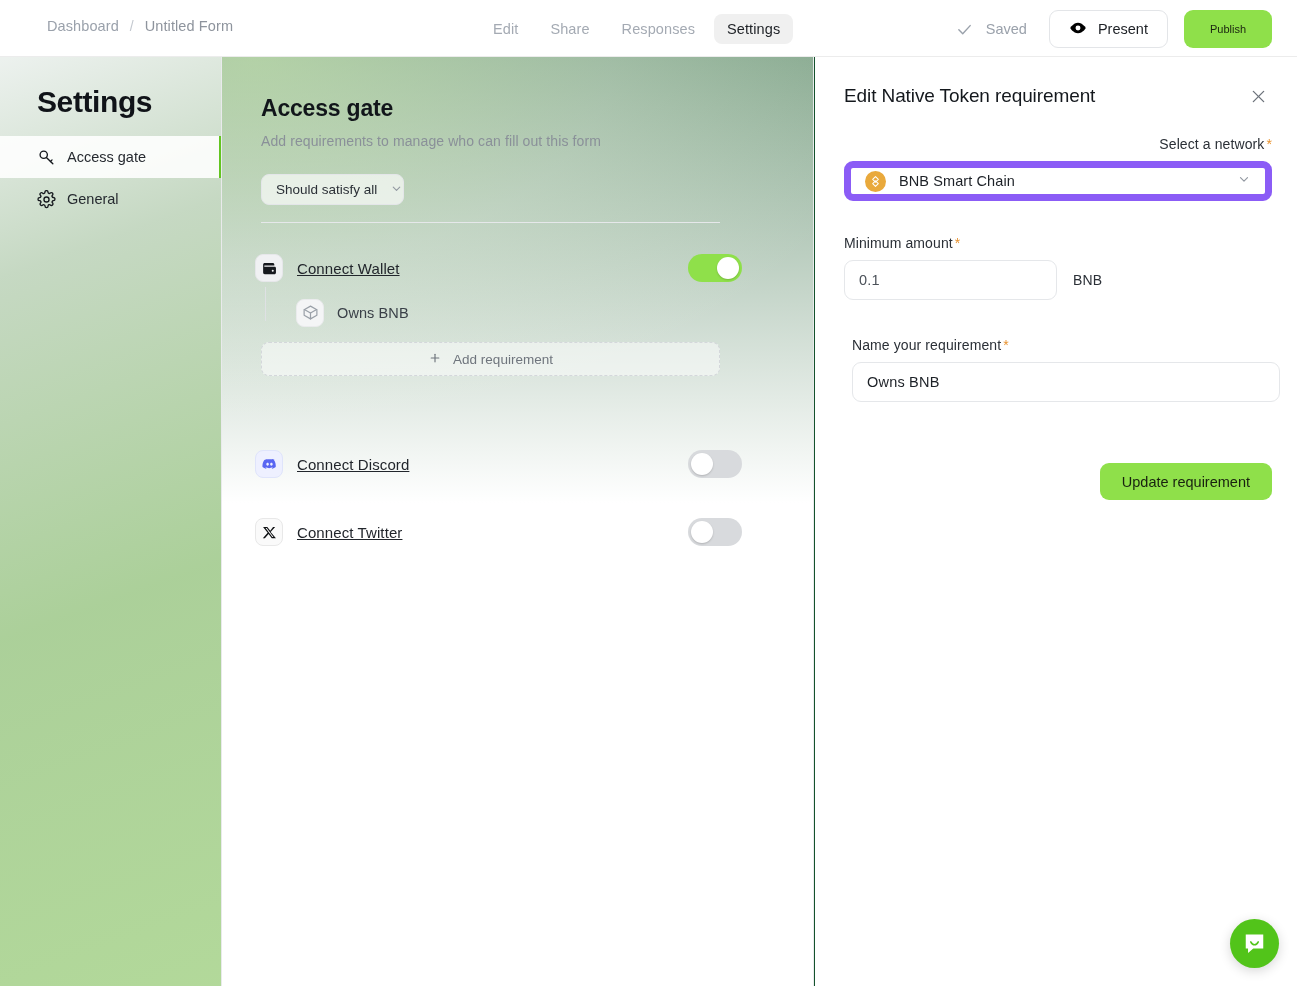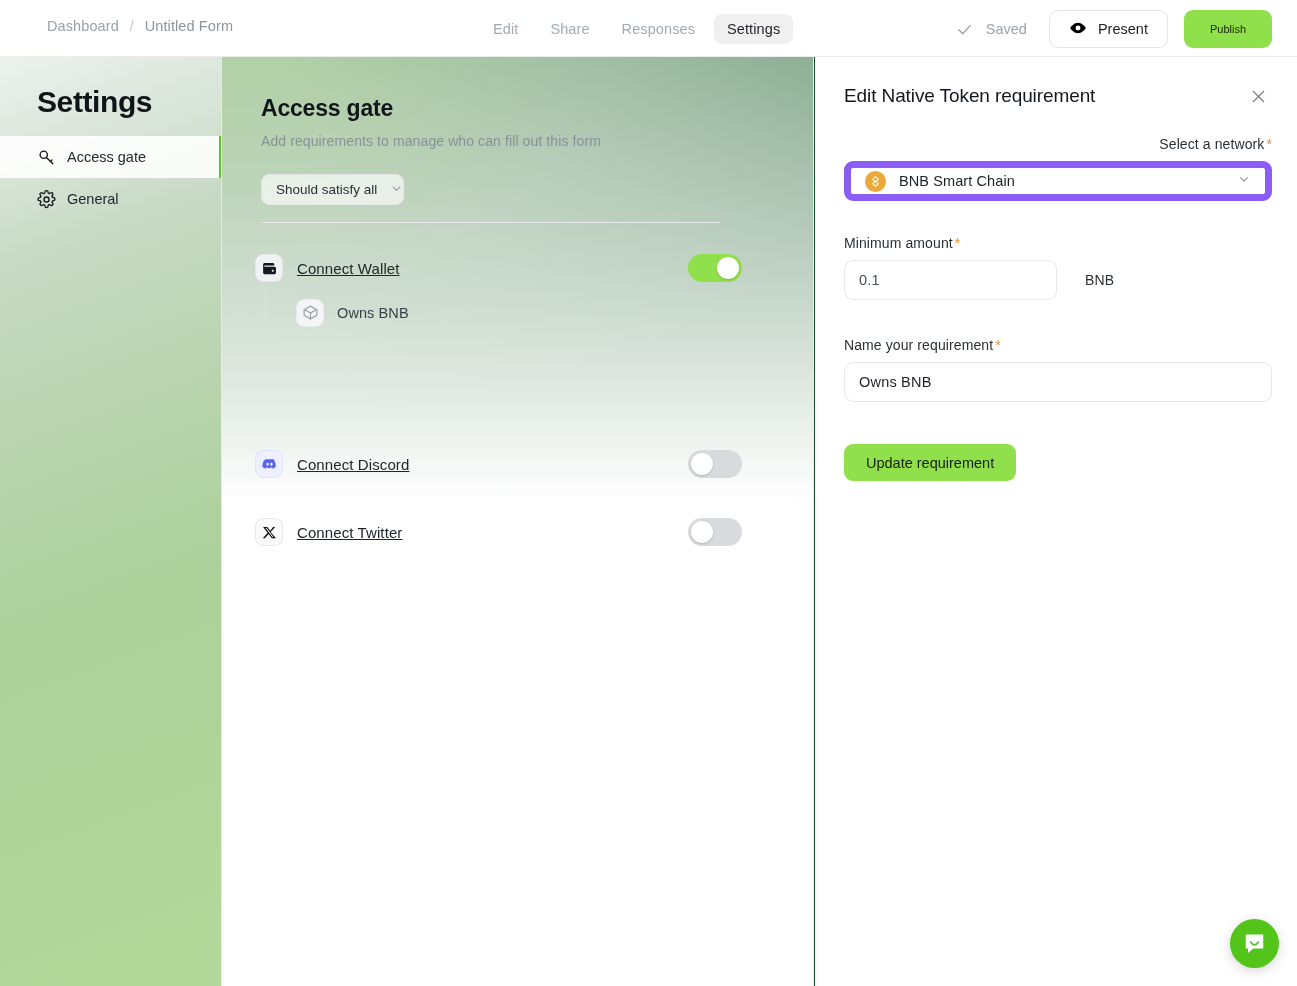--- a/index.html
+++ b/index.html
@@ -378,23 +378,23 @@
     border-radius: 50%;
     background: #e9a93c;
     display: flex;
     align-items: center;
     justify-content: center;
     flex: none;
   }
 
   .field-network { top: 79px; text-align: right; }
   .field-amount  { top: 178px; }
-  .field-name    { top: 280px; }
-
-  .amount-row { display: flex; align-items: center; gap: 28px; }
+  .field-name    { top: 280px; margin-left: 8px; }
+
+  .amount-row { display: flex; align-items: center; gap: 16px; }
   .input {
     height: 40px;
     border: 1px solid #e5e7ea;
     border-radius: 9px;
     background: #fff;
     padding: 0 14px;
     font-size: 14.5px;
     color: #1d2127;
     font-family: inherit;
     outline: none;
@@ -403,23 +403,24 @@
   .input-amount { width: 213px; color: #4b5159; }
   .input-name { width: 428px; }
   .unit {
     font-size: 14px;
     color: #2b3037;
     letter-spacing: .2px;
   }
 
   .panel-actions {
     position: absolute;
-    left: 29px; top: 387px;
+    left: 29px; top: 406px;
     width: 428px;
     display: flex;
+    justify-content: flex-end;
   }
   .btn-update {
     height: 37px;
     padding: 0 22px;
     border: none;
     border-radius: 9px;
     background: #8fe04a;
     font-size: 14.5px;
     color: #18210f;
     cursor: pointer;
@@ -549,20 +550,29 @@
             <svg width="17" height="17" viewBox="0 0 24 24" fill="none" stroke="#9aa0a8" stroke-width="1.7" stroke-linecap="round" stroke-linejoin="round">
                 <path d="M21 16V8l-9-5-9 5v8l9 5 9-5Z"></path>
                 <polyline points="3.3 7.8 12 12.7 20.7 7.8"></polyline>
                 <line x1="12" y1="12.7" x2="12" y2="21"></line>
               </svg>
           </span>
           <span class="sub-label">Owns BNB</span>
         </div>
       </div>
 
+      <button class="add-req">
+        <span>
+          <svg width="14" height="14" viewBox="0 0 24 24" fill="none" stroke="#6f757d" stroke-width="2" stroke-linecap="round">
+              <line x1="12" y1="5.5" x2="12" y2="18.5"></line>
+              <line x1="5.5" y1="12" x2="18.5" y2="12"></line>
+            </svg>
+        </span>
+        <span>Add requirement</span>
+      </button>
     </div>
 
     <div class="group group-discord">
       <div class="req-row">
         <span class="req-icon discord">
           <svg width="17" height="17" viewBox="0 0 24 24" fill="#5865F2">
               <path d="M19.3 5.6a16.4 16.4 0 0 0-4.1-1.3l-.2.4c1.4.3 2.6.8 3.7 1.5-1.9-1-4-1.5-6.7-1.5s-4.8.5-6.7 1.5c1.1-.7 2.4-1.2 3.7-1.5l-.2-.4c-1.5.3-2.9.7-4.1 1.3C2.4 9 1.8 12.3 2.1 15.6a16.6 16.6 0 0 0 5 2.5l.6-1c-.6-.2-1.1-.5-1.6-.8l.4-.3c3.2 1.5 6.7 1.5 9.9 0l.4.3c-.5.3-1 .6-1.6.8l.6 1a16.6 16.6 0 0 0 5-2.5c.4-3.8-.6-7.1-2.5-10Zm-10 8.1c-1 0-1.8-.9-1.8-2s.8-2 1.8-2 1.8.9 1.8 2-.8 2-1.8 2Zm5.4 0c-1 0-1.8-.9-1.8-2s.8-2 1.8-2 1.8.9 1.8 2-.8 2-1.8 2Z"></path>
             </svg>
         </span>
         <span class="req-label">Connect Discord</span>

